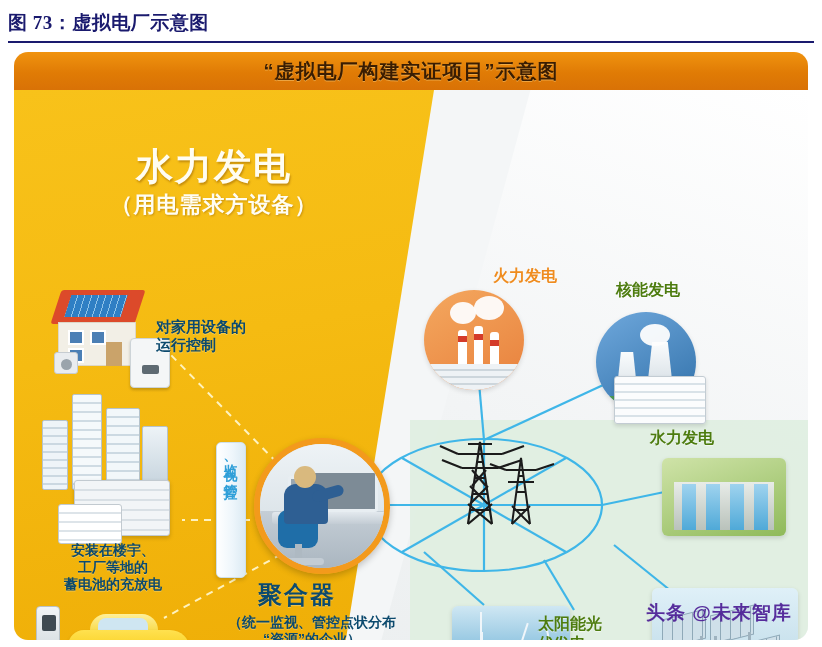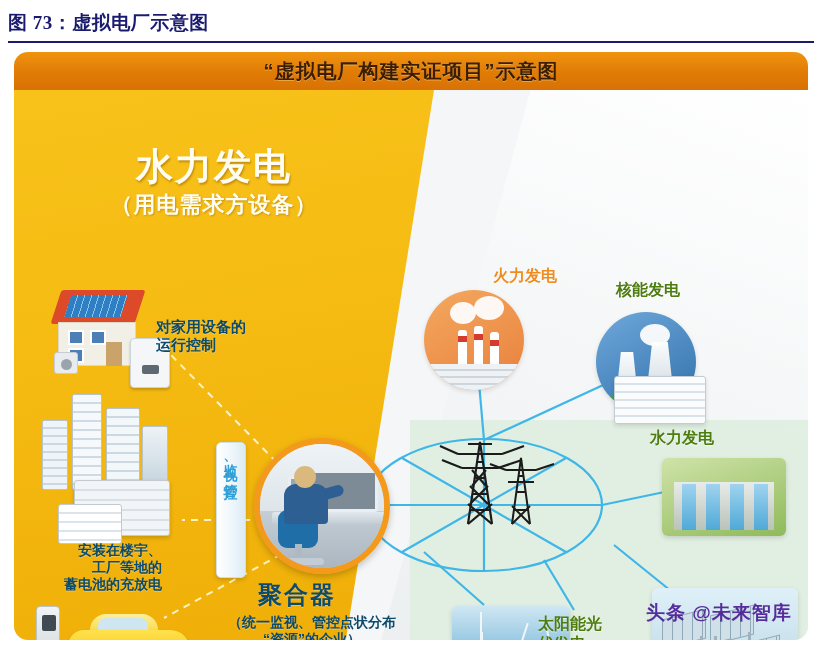--- a/index.html
+++ b/index.html
@@ -245,21 +245,21 @@
             background-image:repeating-linear-gradient(180deg,#eef4f8 0 6px,#cbd8e1 6px 8px);"></div>
       <div class="bld" style="left:58px; top:304px; width:30px; height:96px; background:linear-gradient(180deg,#f0f5f9,#cad7e0); border:1px solid #b6c3cc;
             background-image:repeating-linear-gradient(180deg,#f5f9fb 0 7px,#cfdbe3 7px 9px);"></div>
       <div class="bld" style="left:92px; top:318px; width:34px; height:82px; background:linear-gradient(180deg,#eef4f8,#c6d4de); border:1px solid #b6c3cc;
             background-image:repeating-linear-gradient(180deg,#f2f7fa 0 7px,#ccd9e2 7px 9px);"></div>
       <div class="bld" style="left:128px; top:336px; width:26px; height:64px; background:linear-gradient(180deg,#edf3f7,#c4d2dc); border:1px solid #b6c3cc;"></div>
 
       <div class="battery-unit"></div>
       <div class="battery-unit2"></div>
 
-      <div class="lbl lbl-dark" style="left:50px; top:452px; font-size:14px; text-align:right;">安装在楼宇、
+      <div class="lbl lbl-dark" style="left:50px; top:452px; font-size:14px; text-align:center;">安装在楼宇、
 工厂等地的
 蓄电池的充放电</div>
 
       <div class="charger"></div>
       <div class="car-top"></div>
       <div class="car-win"></div>
       <div class="car-body"></div>
 
       <div class="vchip">
         <span>监视、管控</span>

